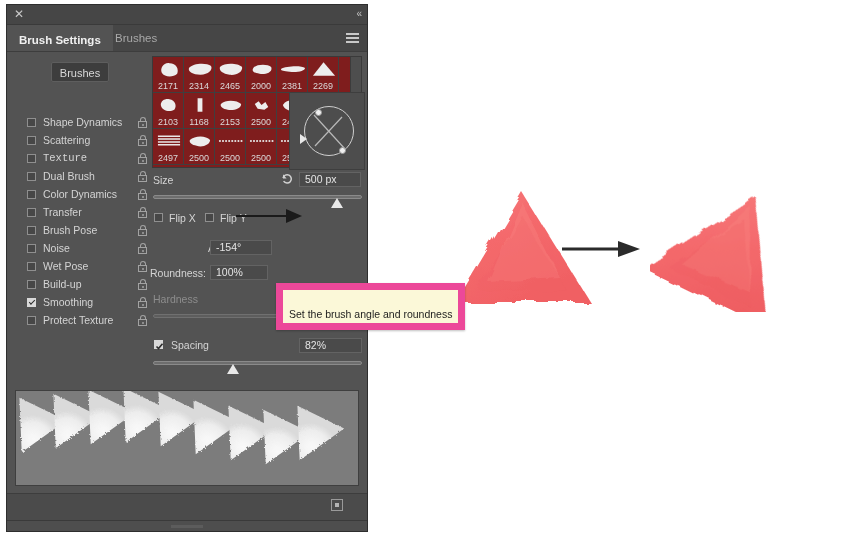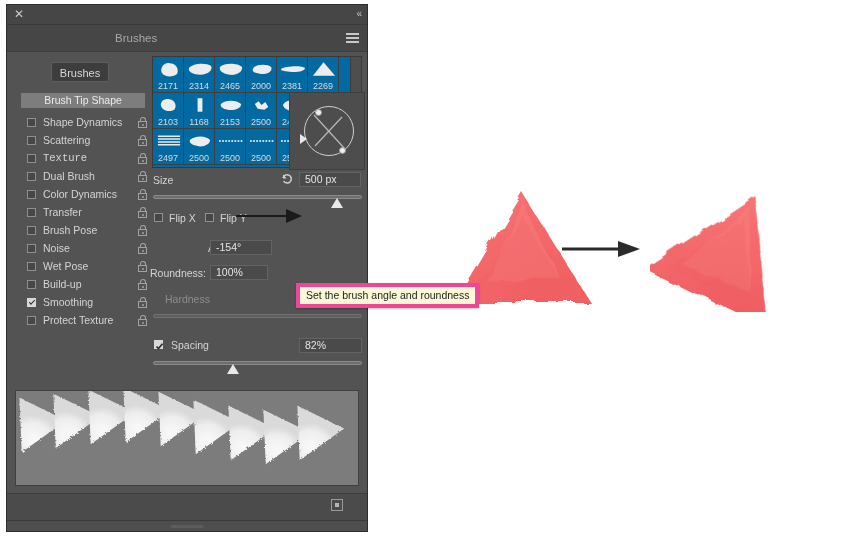--- a/index.html
+++ b/index.html
@@ -143,21 +143,21 @@
     width:2px;height:2px;background:#a2a2a2;border-radius:50%;
   }
 
   
   .right-col{
     position:absolute;left:140px;top:0;right:0;
   }
   .grid-box{
     position:absolute;left:5px;top:4px;
     width:210px;height:112px;
-    background:#0369a1;
+    background:#7f1d1d;
     border:1px solid #3a3a3a;
     box-sizing:border-box;
     overflow:hidden;
   }
   .grid-inner{
     position:absolute;left:0;top:0;width:190px;
   }
   .brush-cell{
     float:left;
     width:31px;height:36px;
@@ -181,21 +181,21 @@
   }
   .grid-scroll-thumb{
     position:absolute;left:2px;top:40px;width:6px;height:16px;
     background:#7c7c7c;border-radius:3px;
   }
 
   
   .ctl-label{
     position:absolute;font-size:10.5px;color:#d4d4d4;
   }
-  .ctl-label.dim{color:#8d8d8d;margin-left:12px;}
+  .ctl-label.dim{color:#8d8d8d;}
   .num-field{
     position:absolute;
     height:15px;
     background:#4a4a4a;
     border:1px solid #636363;
     box-sizing:border-box;
     color:#e4e4e4;
     font-size:10.5px;
     line-height:13px;
     padding-left:5px;
@@ -293,26 +293,26 @@
     position:absolute;left:0;right:0;bottom:0;height:13px;
     background:#4e4e4e;border-top:1px solid #3a3a3a;
   }
   .bottom-grip{
     position:absolute;left:50%;top:4px;margin-left:-16px;
     width:32px;height:3px;background:#5c5c5c;
   }
 
   
   #tooltip{
-    position:absolute;left:296px;top:283px;
+    position:absolute;left:276px;top:283px;
     background:#fbf8d8;
-    border:4px solid #ec4899;
+    border:7px solid #ec4899;
     color:#1d1d1d;
     font-size:10.5px;
-    padding:2px 6px 3px 6px;
+    padding:18px 6px 3px 6px;
     line-height:12px;
     white-space:nowrap;
     z-index:40;
     box-shadow:0 1px 2px rgba(0,0,0,.25);
   }
 
   
   #callout-arrow{
     position:absolute;left:236px;top:206px;
     width:66px;height:20px;z-index:35;
@@ -329,33 +329,33 @@
 <body>
 
 <div id="ps-panel">
 
   <div class="titlebar">
     <div class="close-x">✕</div>
     <div class="collapse-arrows">«</div>
   </div>
 
   <div class="tabstrip">
+    <div class="tab active tab-0">Brush Settings</div>
     <div class="tab tab-1">Brushes</div>
     <div class="hamburger">
         <i></i>
         <i></i>
         <i></i>
       </div>
   </div>
 
   <div class="panel-body">
 
     <div class="left-col">
       <div class="brushes-btn">Brushes</div>
-      <div class="tip-shape-row">Brush Tip Shape</div>
       <div id="opt-list">
           <div class="opt-row" style="top: 62px;">
             <div class="opt-cb"></div>
             <div class="opt-label">Shape Dynamics</div>
             <div class="lock">
               <div class="shackle"></div>
               <div class="body"></div>
             </div>
           </div>
           <div class="opt-row" style="top: 80px;">

